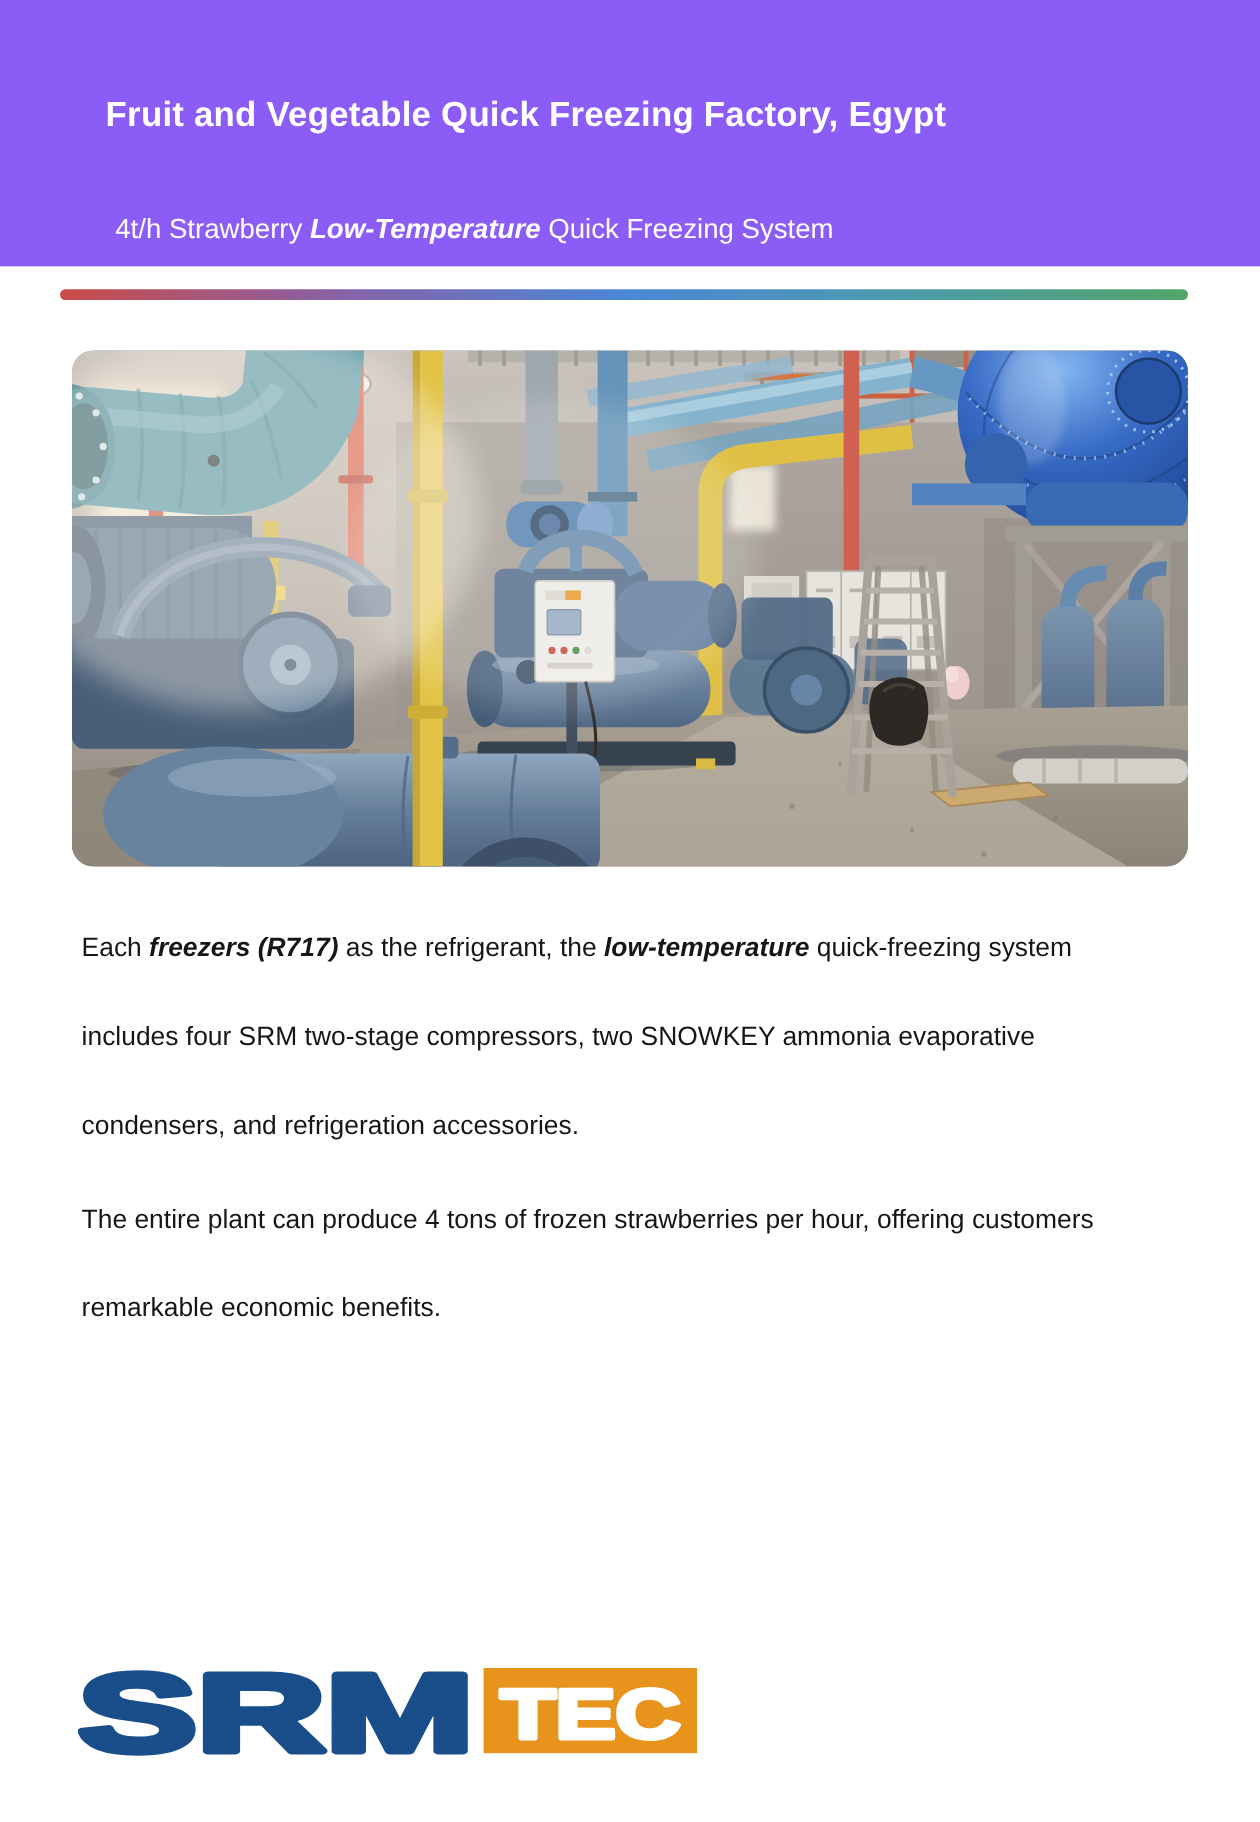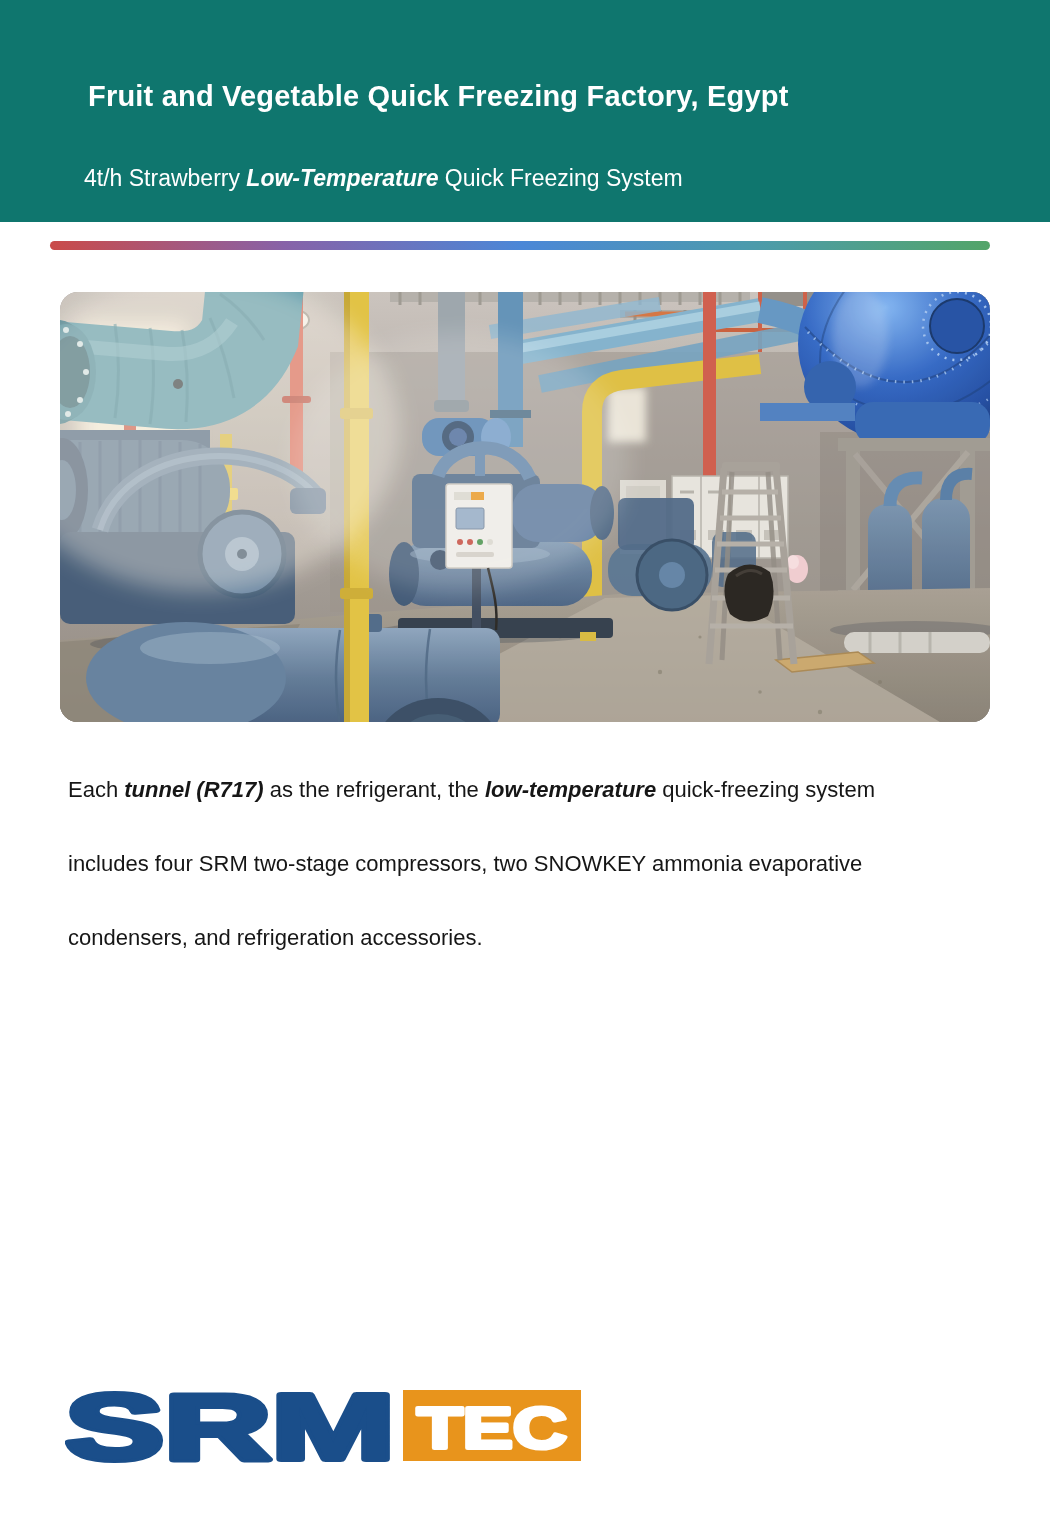--- a/index.html
+++ b/index.html
@@ -17,21 +17,21 @@
     background: #4a75c5;
   }
   .page-title {
     position: absolute; left: 88px; top: 80px;
     margin: 0;
     font-size: 29px; font-weight: 700; color: #ffffff;
     letter-spacing: 0.2px; white-space: nowrap;
   }
   .page-subtitle {
     position: absolute; left: 80px; top: 161px;
-    margin: 4px;
+    margin: 16px;
     font-size: 23px; font-weight: 400; color: #ffffff;
     white-space: nowrap;
   }
   .bi { font-weight: 700; font-style: italic; }
   .divider {
     position: absolute; top: 241px; left: 50px;
     width: 940px; height: 9px; border-radius: 5px;
     background: linear-gradient(90deg,#ca4b49,#8762a8,#4b87d7,#4c9bab,#53a569);
   }
   .photo {
@@ -46,21 +46,21 @@
     width: 850px;
     font-size: 22px; line-height: 74px;
     color: #161616;
   }
   .article p { margin: 0 0 4px 0; }
   .logo { position: absolute; top: 1387px; left: 65px; }
 </style>
 </head>
 <body>
 
-<div class="header" style="background: #0f766e; text-decoration: underline;">
+<div class="header" style="background: #8b5cf6; text-decoration: underline;">
   <h1 class="page-title">Fruit and Vegetable Quick Freezing Factory, Egypt</h1>
   <p class="page-subtitle"><span>4t/h Strawberry </span><span class="bi">Low-Temperature</span><span> Quick Freezing System</span></p>
 </div>
 
 <div class="divider" style="background: linear-gradient(90deg, rgb(202, 75, 73), rgb(135, 98, 168), rgb(75, 135, 215), rgb(76, 155, 171), rgb(83, 165, 105));"></div>
 
 <div class="photo">
   <svg viewBox="0 0 930 430" width="930" height="430">
     <defs>
       <linearGradient id="gWall" x1="0" y1="0" x2="0" y2="1">
@@ -291,21 +291,22 @@
     </g>
     <circle cx="118" cy="92" r="5" fill="#27323a"></circle>
 
     <ellipse cx="140" cy="140" rx="200" ry="160" fill="#fff7ea" opacity="0.38" filter="url(#fBlur)"></ellipse>
     <ellipse cx="400" cy="170" rx="170" ry="130" fill="#ffffff" opacity="0.17" filter="url(#fBlur)"></ellipse>
     <rect width="930" height="430" fill="#f5e9d8" opacity="0.06"></rect>
   </svg>
 </div>
 
 <div class="article">
-  <p><span>Each </span><span class="bi">tunnel (R717)</span><span> as the refrigerant, the </span><span class="bi">low-temperature</span><span> quick-freezing system includes four SRM two-stage compressors, two SNOWKEY ammonia evaporative condensers, and refrigeration accessories.</span></p>
+  <p><span>Each </span><span class="bi">freezers (R717)</span><span> as the refrigerant, the </span><span class="bi">low-temperature</span><span> quick-freezing system includes four SRM two-stage compressors, two SNOWKEY ammonia evaporative condensers, and refrigeration accessories.</span></p>
+  <p><span>The entire plant can produce 4 tons of frozen strawberries per hour, offering customers remarkable economic benefits.</span></p>
 </div>
 
 <div class="logo">
   <svg width="516" height="80" viewBox="0 0 516 80">
     <text x="0" y="72" font-family="'Liberation Sans', sans-serif" font-weight="bold" font-size="92" textLength="330" lengthAdjust="spacingAndGlyphs" paint-order="stroke" stroke-width="6" stroke-linejoin="round" fill="#1a4e8a" stroke="#1a4e8a">SRM</text>
     <rect x="338" y="3" width="178" height="71" fill="#e8941c"></rect>
     <text x="352" y="61" font-family="'Liberation Sans', sans-serif" font-weight="bold" font-size="58" textLength="150" lengthAdjust="spacingAndGlyphs" paint-order="stroke" stroke-width="4" stroke-linejoin="round" fill="#ffffff" stroke="#ffffff">TEC</text>
   </svg>
 </div>
 

